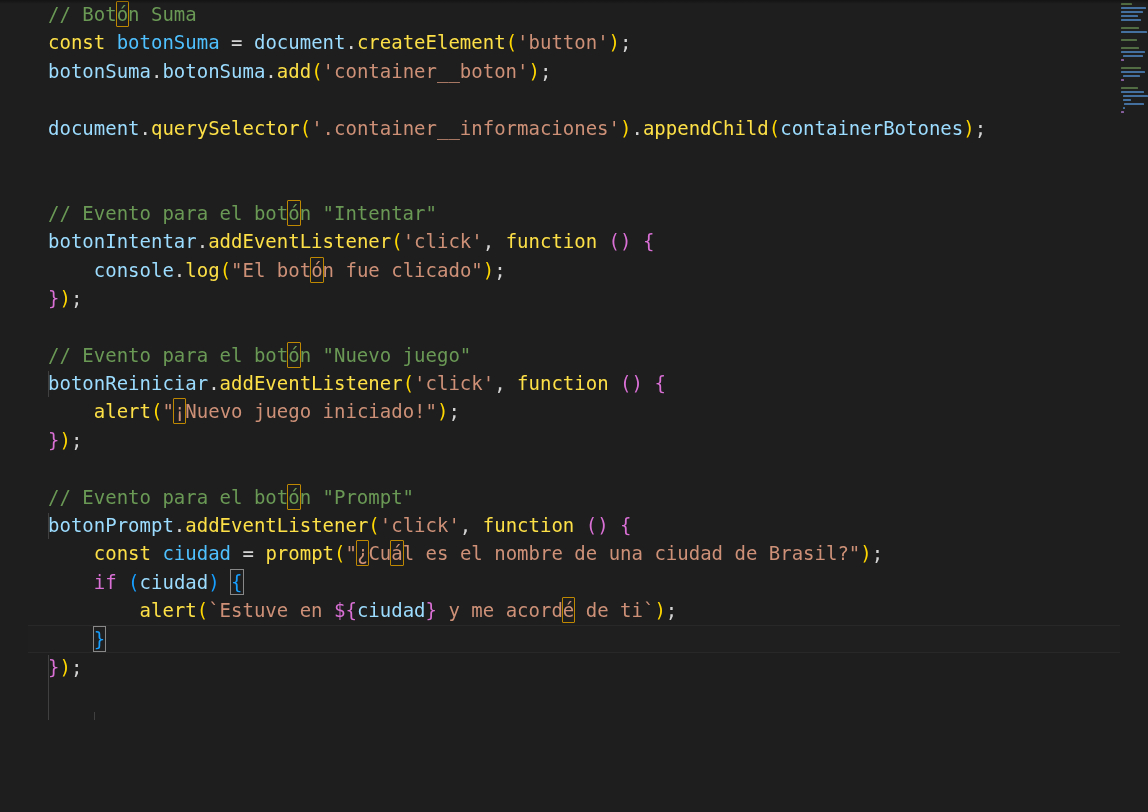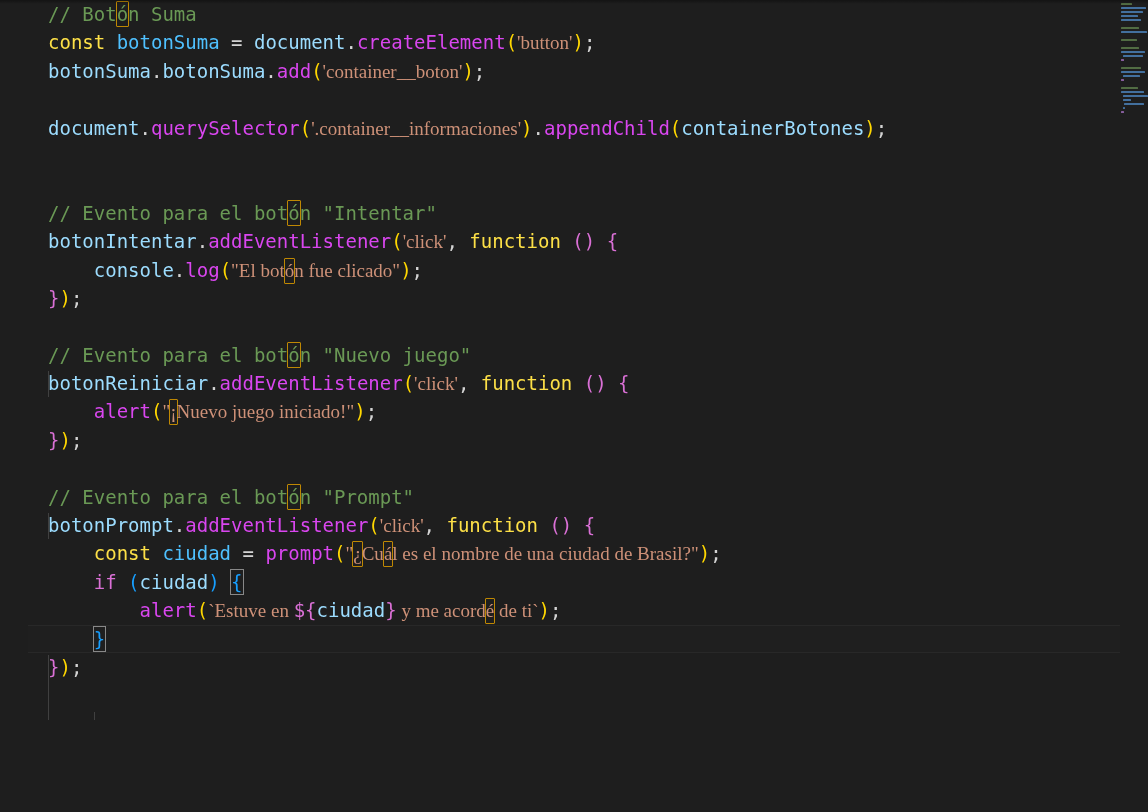--- a/index.html
+++ b/index.html
@@ -62,22 +62,22 @@
     background: #404040;
     z-index: 1;
     pointer-events: none;
   }
 
   
   .t-comment   { color: #6a9955; }
   .t-keyword   { color: #fde047; }
   .t-var       { color: #4fc1ff; }
   .t-ident     { color: #9cdcfe; }
-  .t-func      { color: #d946ef; }
-  .t-string    { color: #ce9178; font-family: Liberation Serif, serif; }
+  .t-func      { color: #fde047; }
+  .t-string    { color: #ce9178; }
   .t-op        { color: #d4d4d4; }
   .t-punc      { color: #d4d4d4; }
   .t-paren     { color: #ffd700; }
   .t-brace-m   { color: #da70d6; }
   .t-brace-b   { color: #179fff; }
   .t-tpl-punc  { color: #da70d6; }
 
   
   .uni {
     display: inline-block;

